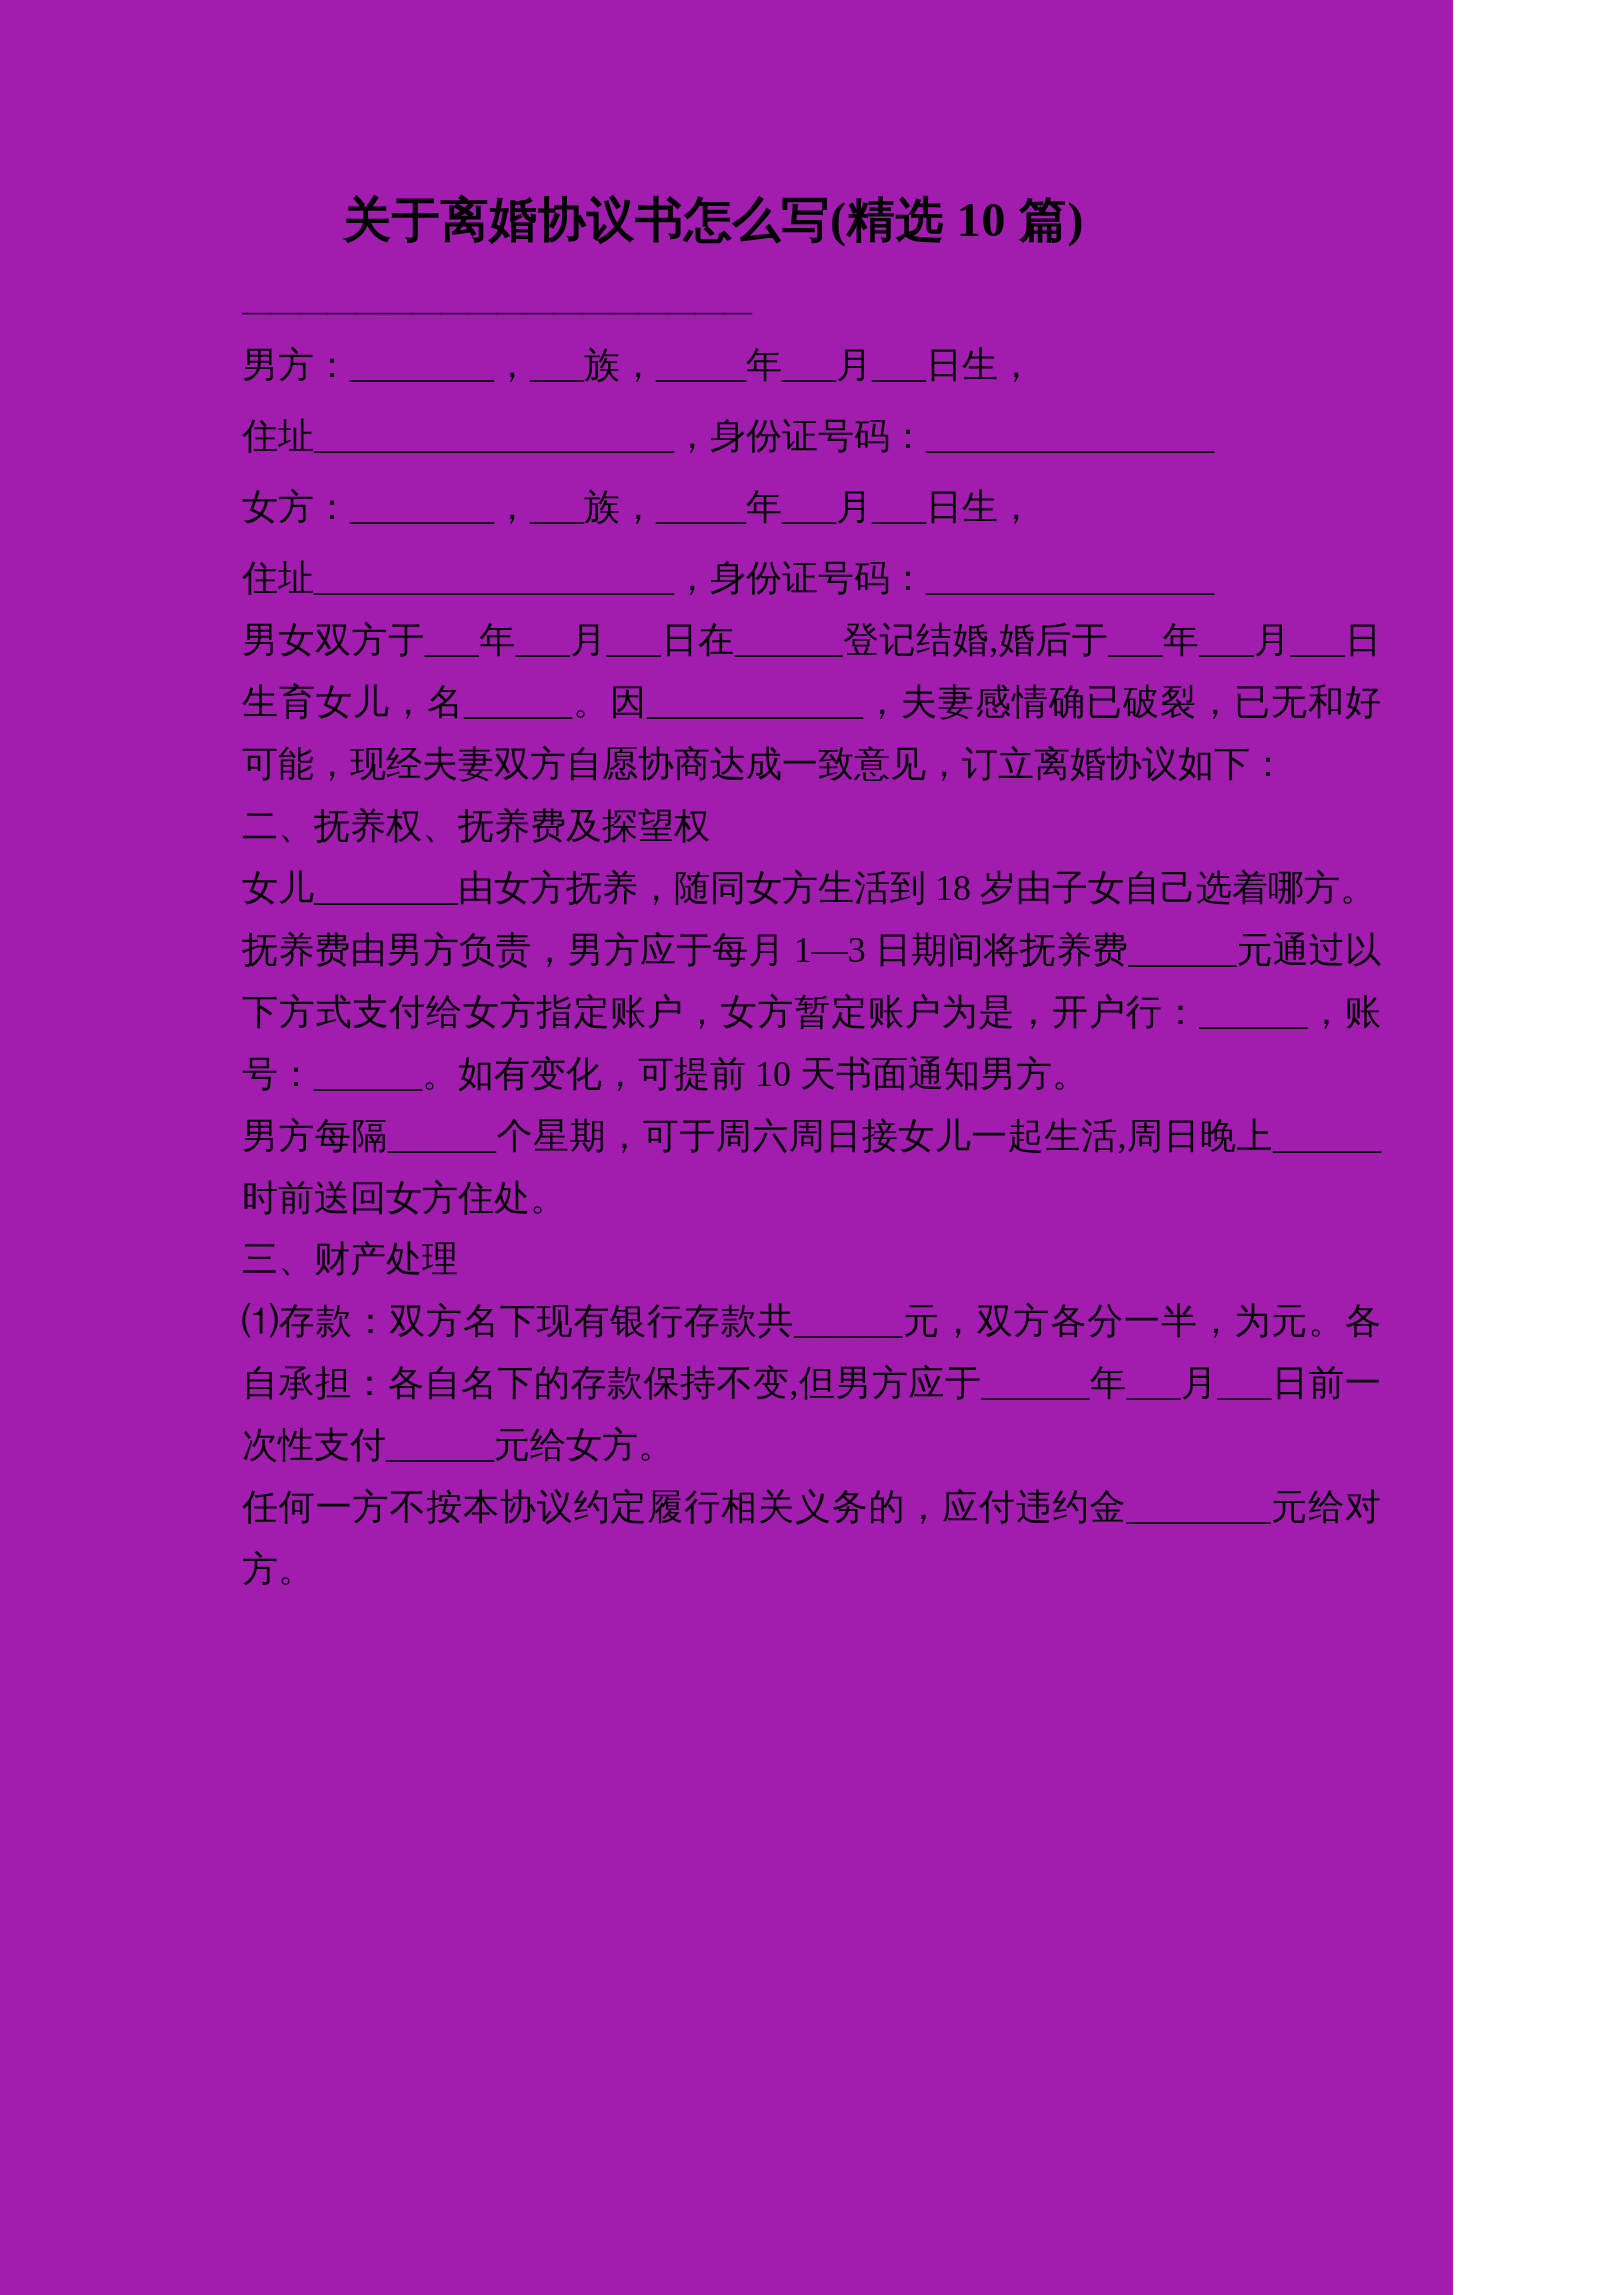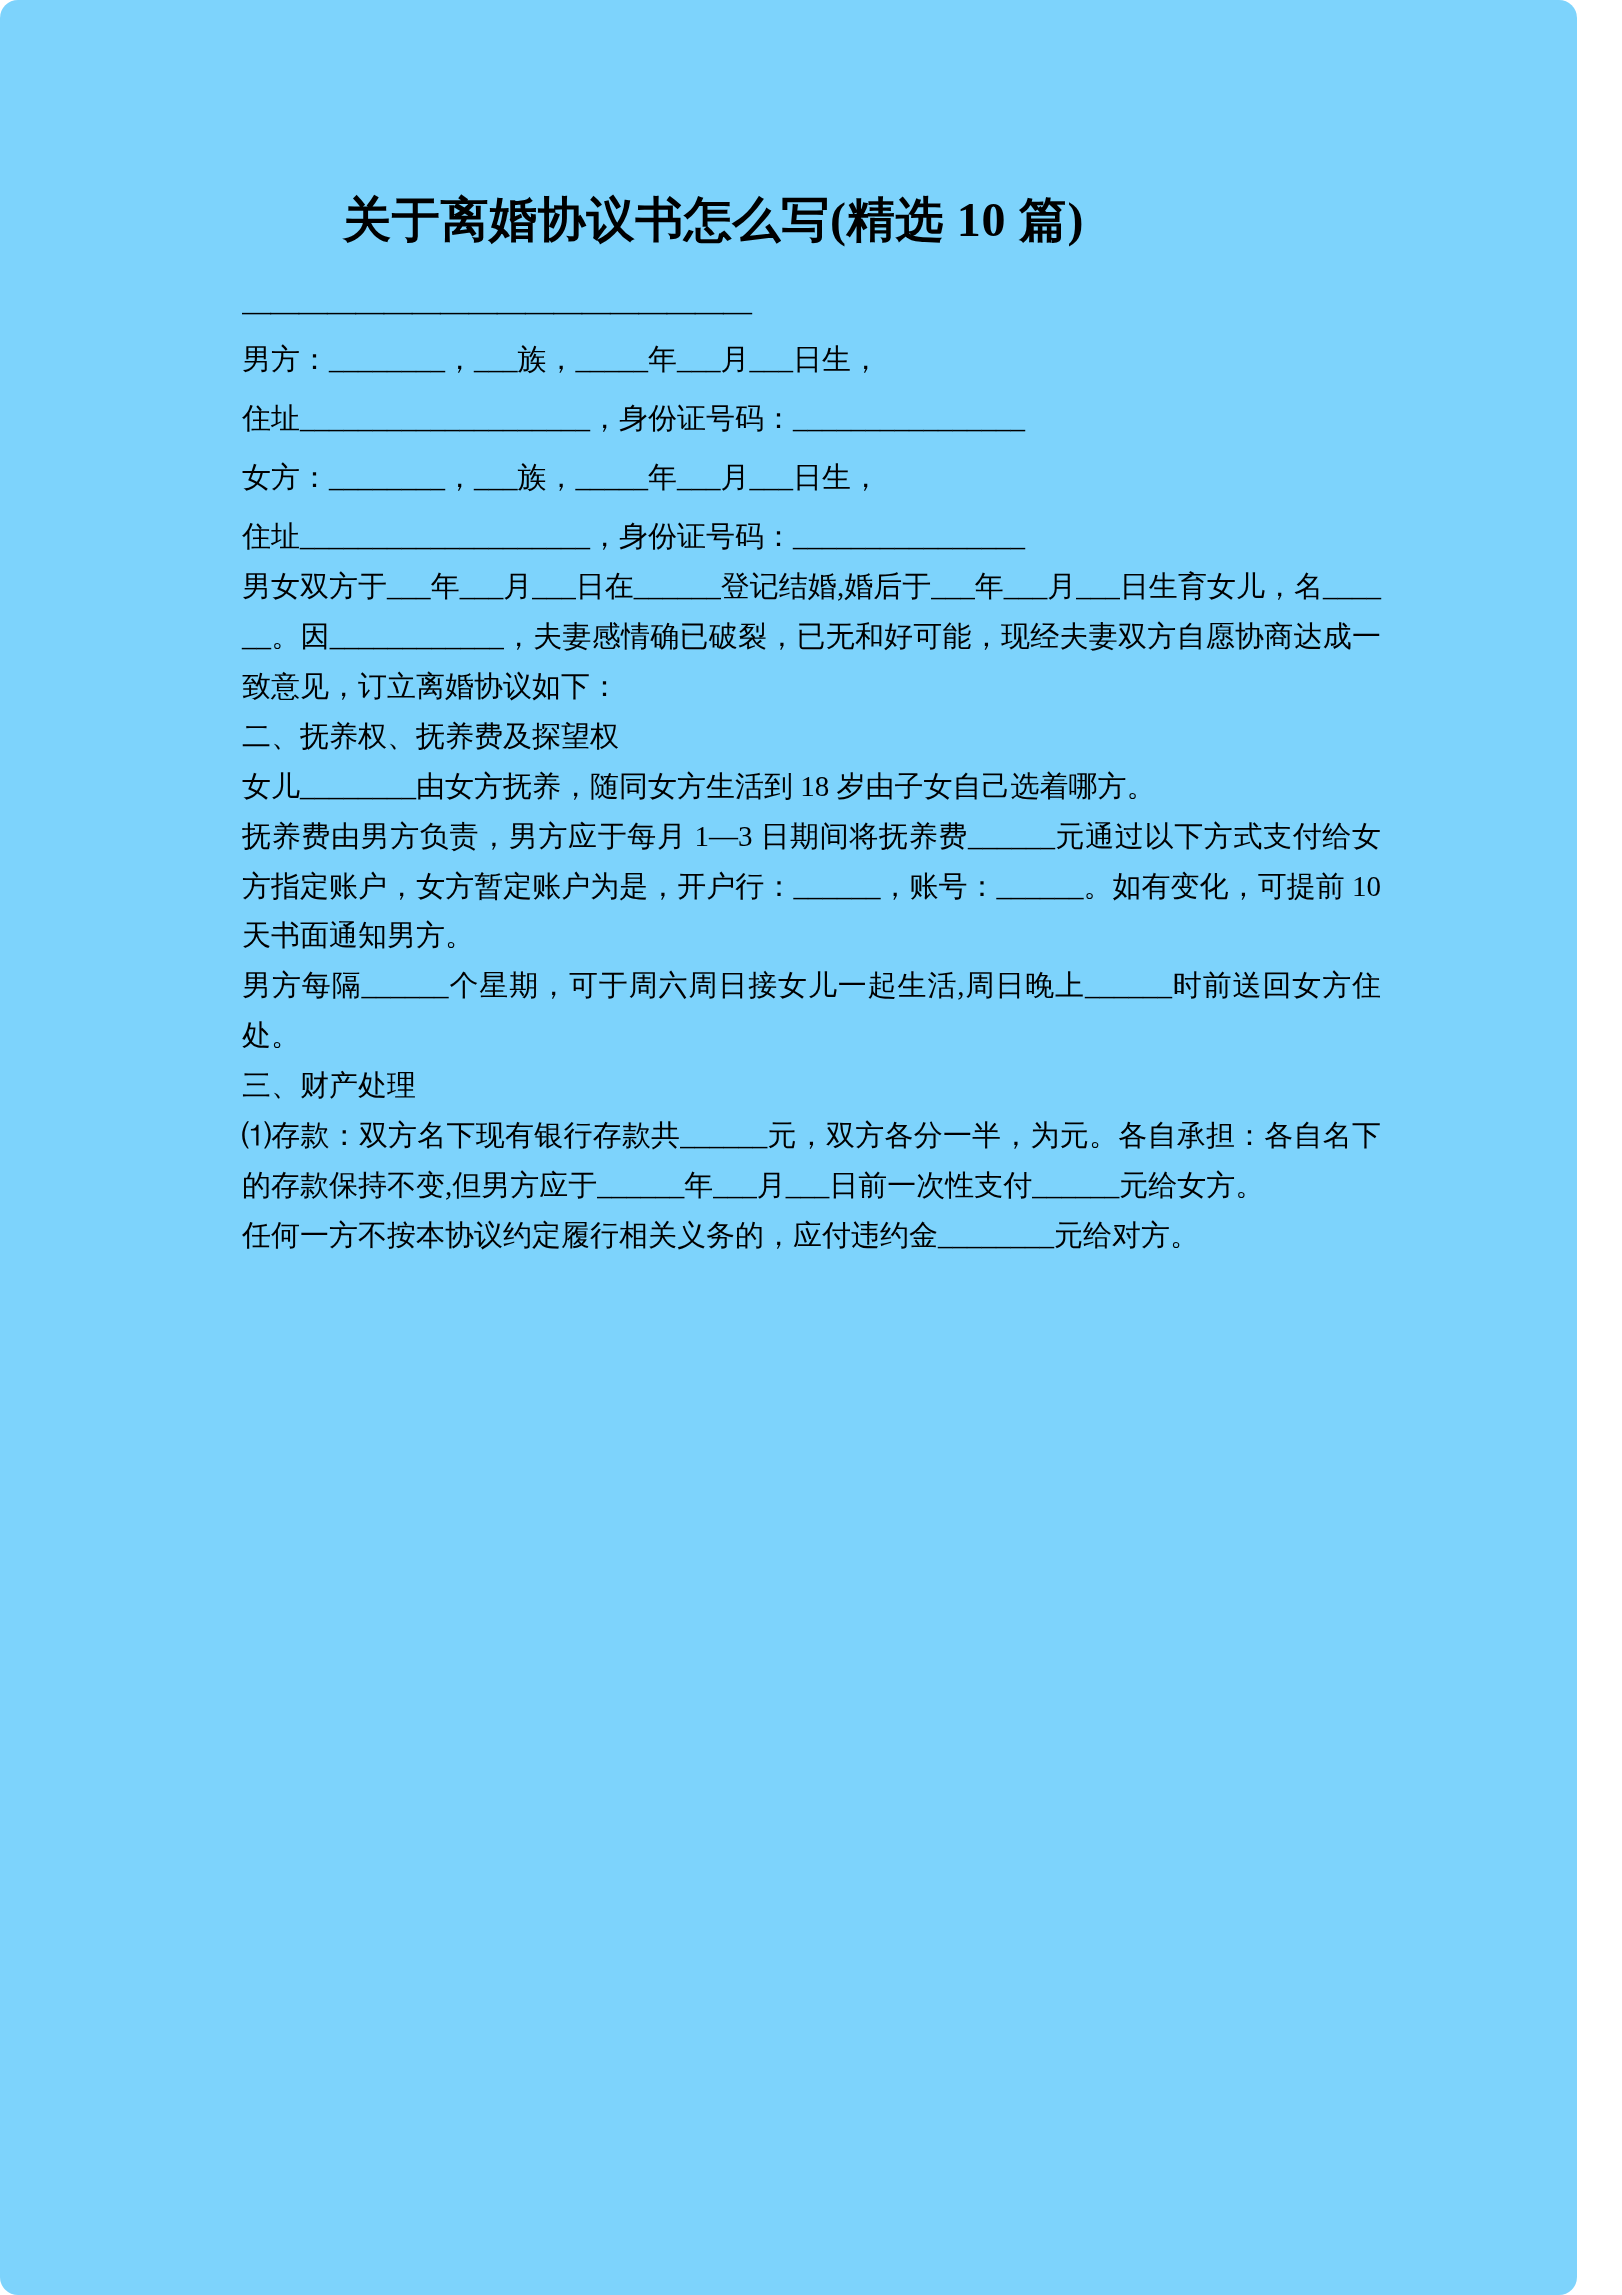--- a/index.html
+++ b/index.html
@@ -6,26 +6,25 @@
     margin: 0;
     padding: 0;
     background: #ffffff;
   }
   body {
     font-family: "Liberation Serif", "DejaVu Serif", serif;
     color: #000000;
   }
   .page {
     position: relative;
-    width: 1577px;
+    width: 1453px;
     height: 2295px;
-    background: #7dd3fc;
+    background: #a21caf;
     box-sizing: border-box;
     overflow: hidden;
-    border-radius: 18px;
   }
   .content {
     position: absolute;
     left: 242px;
     top: 0;
     width: 1139px;
   }
   .doc-title {
     font-size: 48px;
     font-weight: bold;
@@ -40,21 +39,21 @@
     font-size: 29px;
     line-height: 1.0;
     letter-spacing: -0.7px;
     margin: 0;
     padding-top: 47px;
     padding-bottom: 0;
     white-space: nowrap;
     overflow: hidden;
   }
   p.line {
-    font-size: 29px;
+    font-size: 36px;
     line-height: 1.72;
     margin: 0;
     text-align: justify;
     text-justify: inter-ideograph;
     word-break: break-all;
   }
   p.line.gap-top {
     margin-top: 9.2px;
   }
   .blank-tail {

